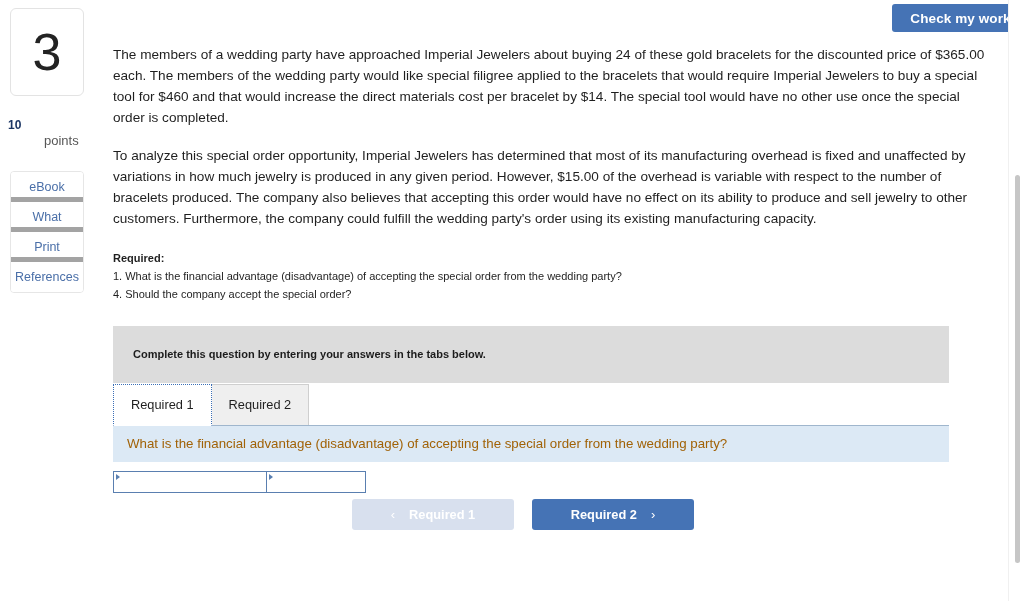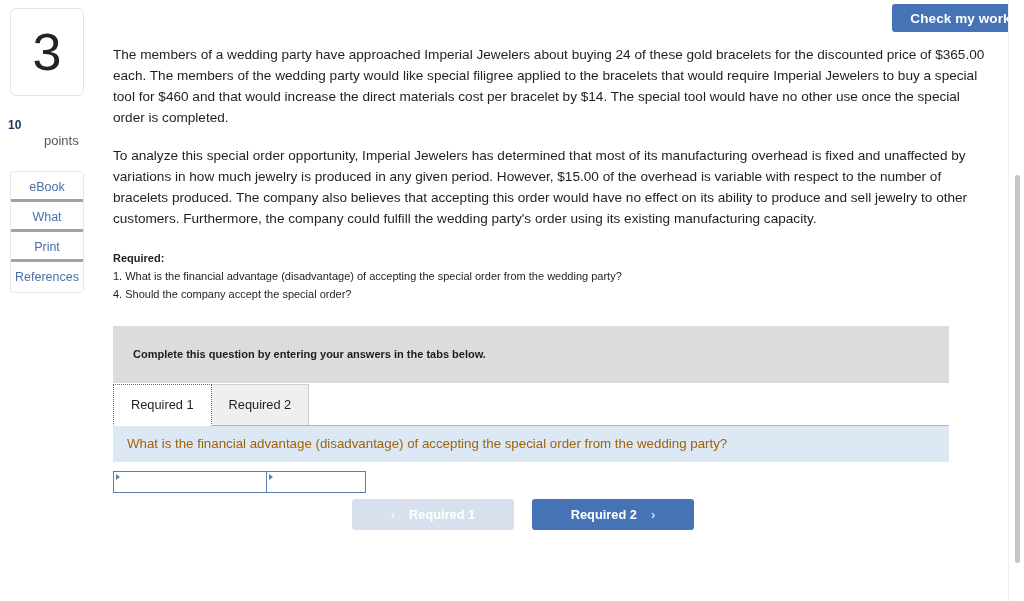--- a/index.html
+++ b/index.html
@@ -89,21 +89,21 @@
     display: block;
     width: 100%;
     box-sizing: border-box;
     height: 30px;
     line-height: 30px;
     text-align: center;
     font-size: 12.5px;
     color: #4a6fa8;
     background: #ffffff;
     border: none;
-    border-bottom: 3px solid #a3a3a3;
+    border-bottom: 5px solid #a3a3a3;
     cursor: pointer;
     font-family: "Liberation Sans", sans-serif;
     padding: 0;
   }
   #resource-buttons .res-btn:last-child {
     border-bottom: none;
   }
 
   
   #main {

